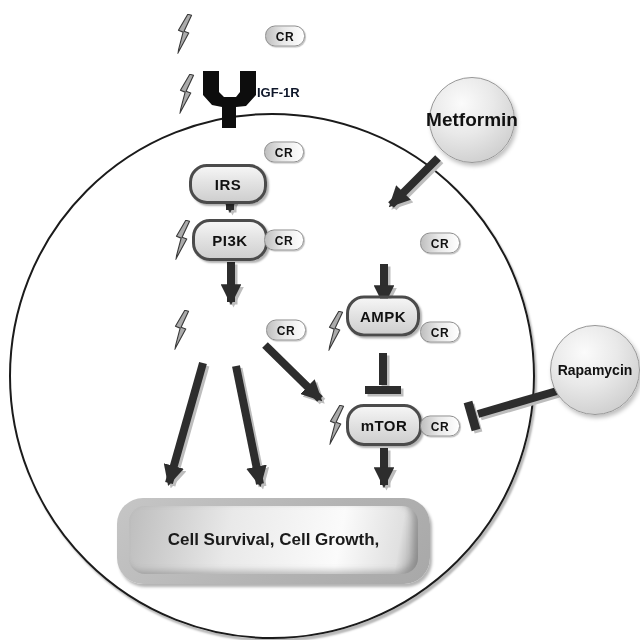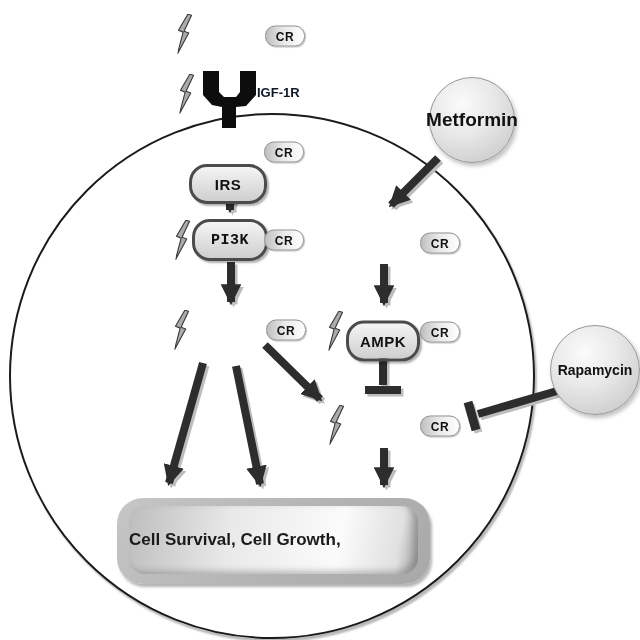--- a/index.html
+++ b/index.html
@@ -44,21 +44,21 @@
   .outcome-outer{
     position:absolute;left:117px;top:498px;width:313px;height:86px;
     background:linear-gradient(135deg,#c6c6c6 0%,#b2b2b2 60%,#a8a8a8 100%);
     border-radius:26px;box-shadow:2px 3px 3px rgba(0,0,0,0.3);z-index:3;
   }
   .outcome-inner{
     position:absolute;left:12px;top:8px;right:12px;bottom:10px;
     border-radius:16px;
     background:linear-gradient(100deg,#bdbdbd 0%,#e9e9e9 35%,#fbfbfb 72%,#e0e0e0 92%,#9d9d9d 100%);
     box-shadow:inset -5px -3px 6px rgba(110,110,110,0.45);
-    display:flex;flex-direction:column;align-items:flex-start;justify-content:center;
+    display:flex;flex-direction:column;align-items:center;justify-content:center;
     font-weight:bold;font-size:17px;color:#1a1a1a;line-height:1.4;text-align:center;
   }
 </style>
 </head>
 <body>
 
 <div class="stage">
 
   <div class="membrane"></div>
 
@@ -120,25 +120,28 @@
   </div>
   <div class="drug" style="left:595px;top:370px;width:88px;height:88px;font-size:14px;align-items:center;">
     <span>Rapamycin</span>
   </div>
 
   <div class="receptor-label">IGF-1R</div>
 
   <div class="node" style="left:228px;top:152px;width:72px;height:34px;margin-top:32px;">
     <span>IRS</span>
   </div>
-  <div class="node" style="left:230px;top:240px;width:70px;height:36px;font-family:Liberation Mono, monospace;">
+  <div class="node" style="left:230px;top:240px;width:70px;height:36px;">
     <span>PI3K</span>
   </div>
-  <div class="node" style="left:383px;top:341px;width:68px;height:35px;">
+  <div class="node" style="left:383px;top:316px;width:68px;height:35px;">
     <span>AMPK</span>
+  </div>
+  <div class="node" style="left:384px;top:425px;width:70px;height:36px;">
+    <span>mTOR</span>
   </div>
 
   <div class="cr" style="left:285px;top:36px;">
       <span>CR</span>
     </div>
   <div class="cr" style="left:284px;top:152px;">
       <span>CR</span>
     </div>
   <div class="cr" style="left:284px;top:240px;">
       <span>CR</span>

